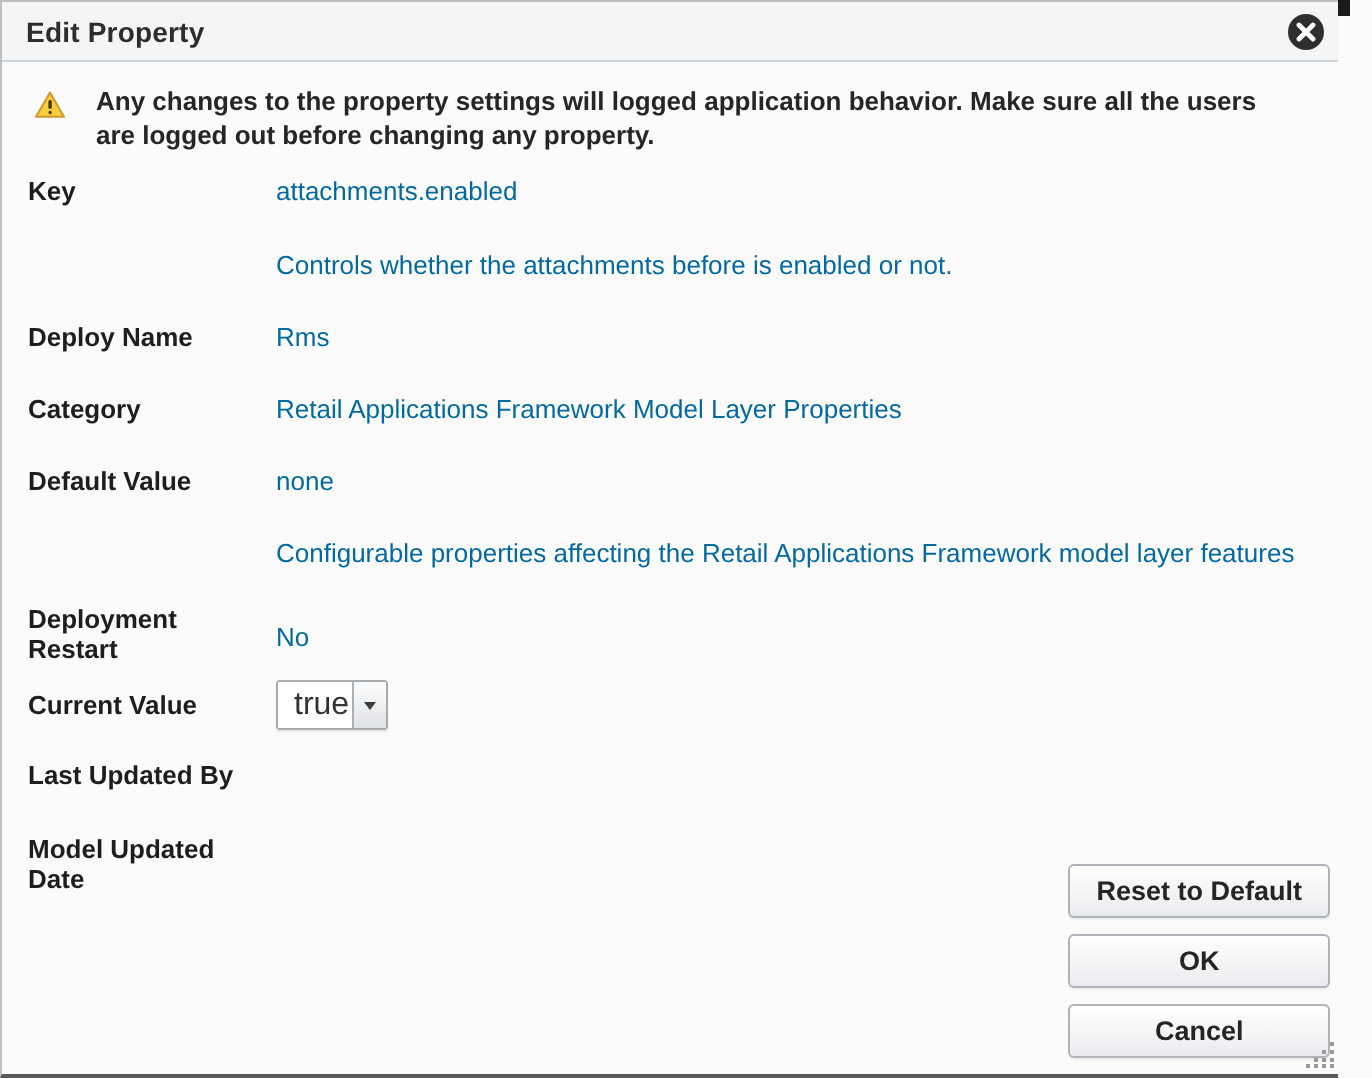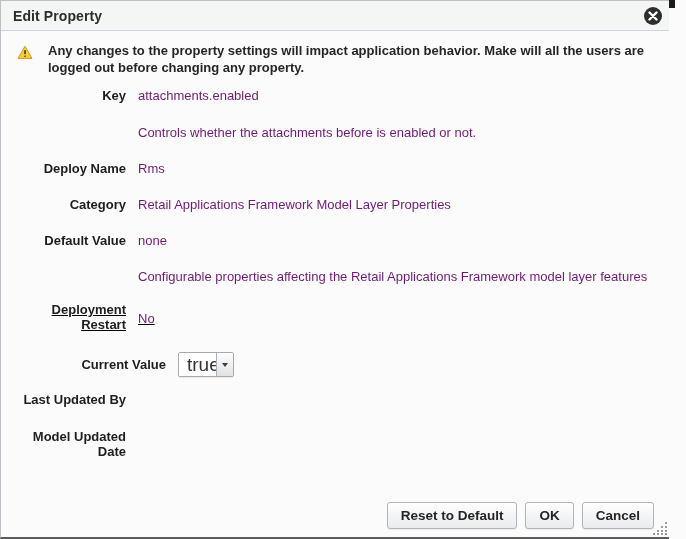--- a/index.html
+++ b/index.html
@@ -72,77 +72,78 @@
     display: flex;
     align-items: flex-start;
     margin-bottom: 14px;
     min-height: 22px;
   }
   .row.center { align-items: center; }
   .row-label {
     flex: 0 0 125px;
     width: 125px;
     padding-left: 13px;
-    text-align: right;
+    text-align: left;
     font-size: 13px;
     font-weight: bold;
     color: #1e1e1e;
     line-height: 15px;
     white-space: pre-line;
     padding-top: 3px;
   }
   .row.center .row-label { padding-top: 0; }
   .row-value {
     margin-left: 12px;
     font-size: 13px;
-    color: #701a75;
+    color: #0369a1;
     line-height: 15px;
     padding-top: 3px;
   }
   .row.r-key { margin-bottom: 15px; }
-  .row.r-restart { margin-bottom: 20px; min-height: 30px; text-decoration: underline; }
-  .row.r-current { margin-bottom: 12px; padding-left: 40px; }
+  .row.r-restart { margin-bottom: 8px; min-height: 30px; }
+  .row.r-current { margin-bottom: 12px; }
   .row.r-lub { margin-bottom: 15px; }
   
   .combobox {
     margin-left: 12px;
     display: inline-flex;
     height: 25px;
     border: 1px solid #a6abb0;
     border-radius: 2px;
     background: #ffffff;
     box-shadow: 0 1px 1px rgba(0,0,0,.08);
     cursor: pointer;
   }
   .combobox .cb-value {
     width: 37px;
-    font-size: 19px;
+    font-size: 16px;
     color: #333;
     padding-left: 8px;
     line-height: 23px;
     background: #fff;
   }
   .combobox .cb-btn {
     width: 17px;
     border-left: 1px solid #aab0b5;
     background: linear-gradient(#fdfdfd, #dfe2e6);
     display: flex; align-items: center; justify-content: center;
   }
   .cb-arrow {
     width: 0; height: 0;
     border-left: 3.5px solid transparent;
     border-right: 3.5px solid transparent;
     border-top: 4.5px solid #3c3c3c;
   }
   
   .footer {
     position: absolute;
-    right: 15px; bottom: 8px;
+    right: 4px; bottom: 8px;
     display: flex;
     gap: 8px;
+    flex-direction: column;
   }
   .btn {
     height: 27px;
     padding: 0 13px;
     font-family: "Liberation Sans", sans-serif;
     font-size: 13.5px;
     font-weight: bold;
     color: #252525;
     background: linear-gradient(#ffffff, #e9ebee);
     border: 1px solid #aeb4b9;
@@ -185,21 +186,21 @@
     </div>
 
     <div class="warning">
       <span class="warn-icon">
         <svg width="16" height="15" viewBox="0 0 16 15">
           <path d="M8 1.2 L15 13.4 L1 13.4 Z" fill="#f9ce3c" stroke="#cf9a2f" stroke-width="1" stroke-linejoin="round"></path>
           <rect x="7.2" y="5" width="1.7" height="4.4" rx="0.8" fill="#4a3a00"></rect>
           <rect x="7.2" y="10.4" width="1.7" height="1.7" rx="0.8" fill="#4a3a00"></rect>
         </svg>
       </span>
-      <div class="warn-text">Any changes to the property settings will impact application behavior. Make will all the users are logged out before changing any property.</div>
+      <div class="warn-text">Any changes to the property settings will logged application behavior. Make sure all the users are logged out before changing any property.</div>
     </div>
 
     <div class="fields">
 
       <div class="row r-key">
         <div class="row-label">Key</div>
         <div class="row-value">attachments.enabled</div>
       </div>
 
 

